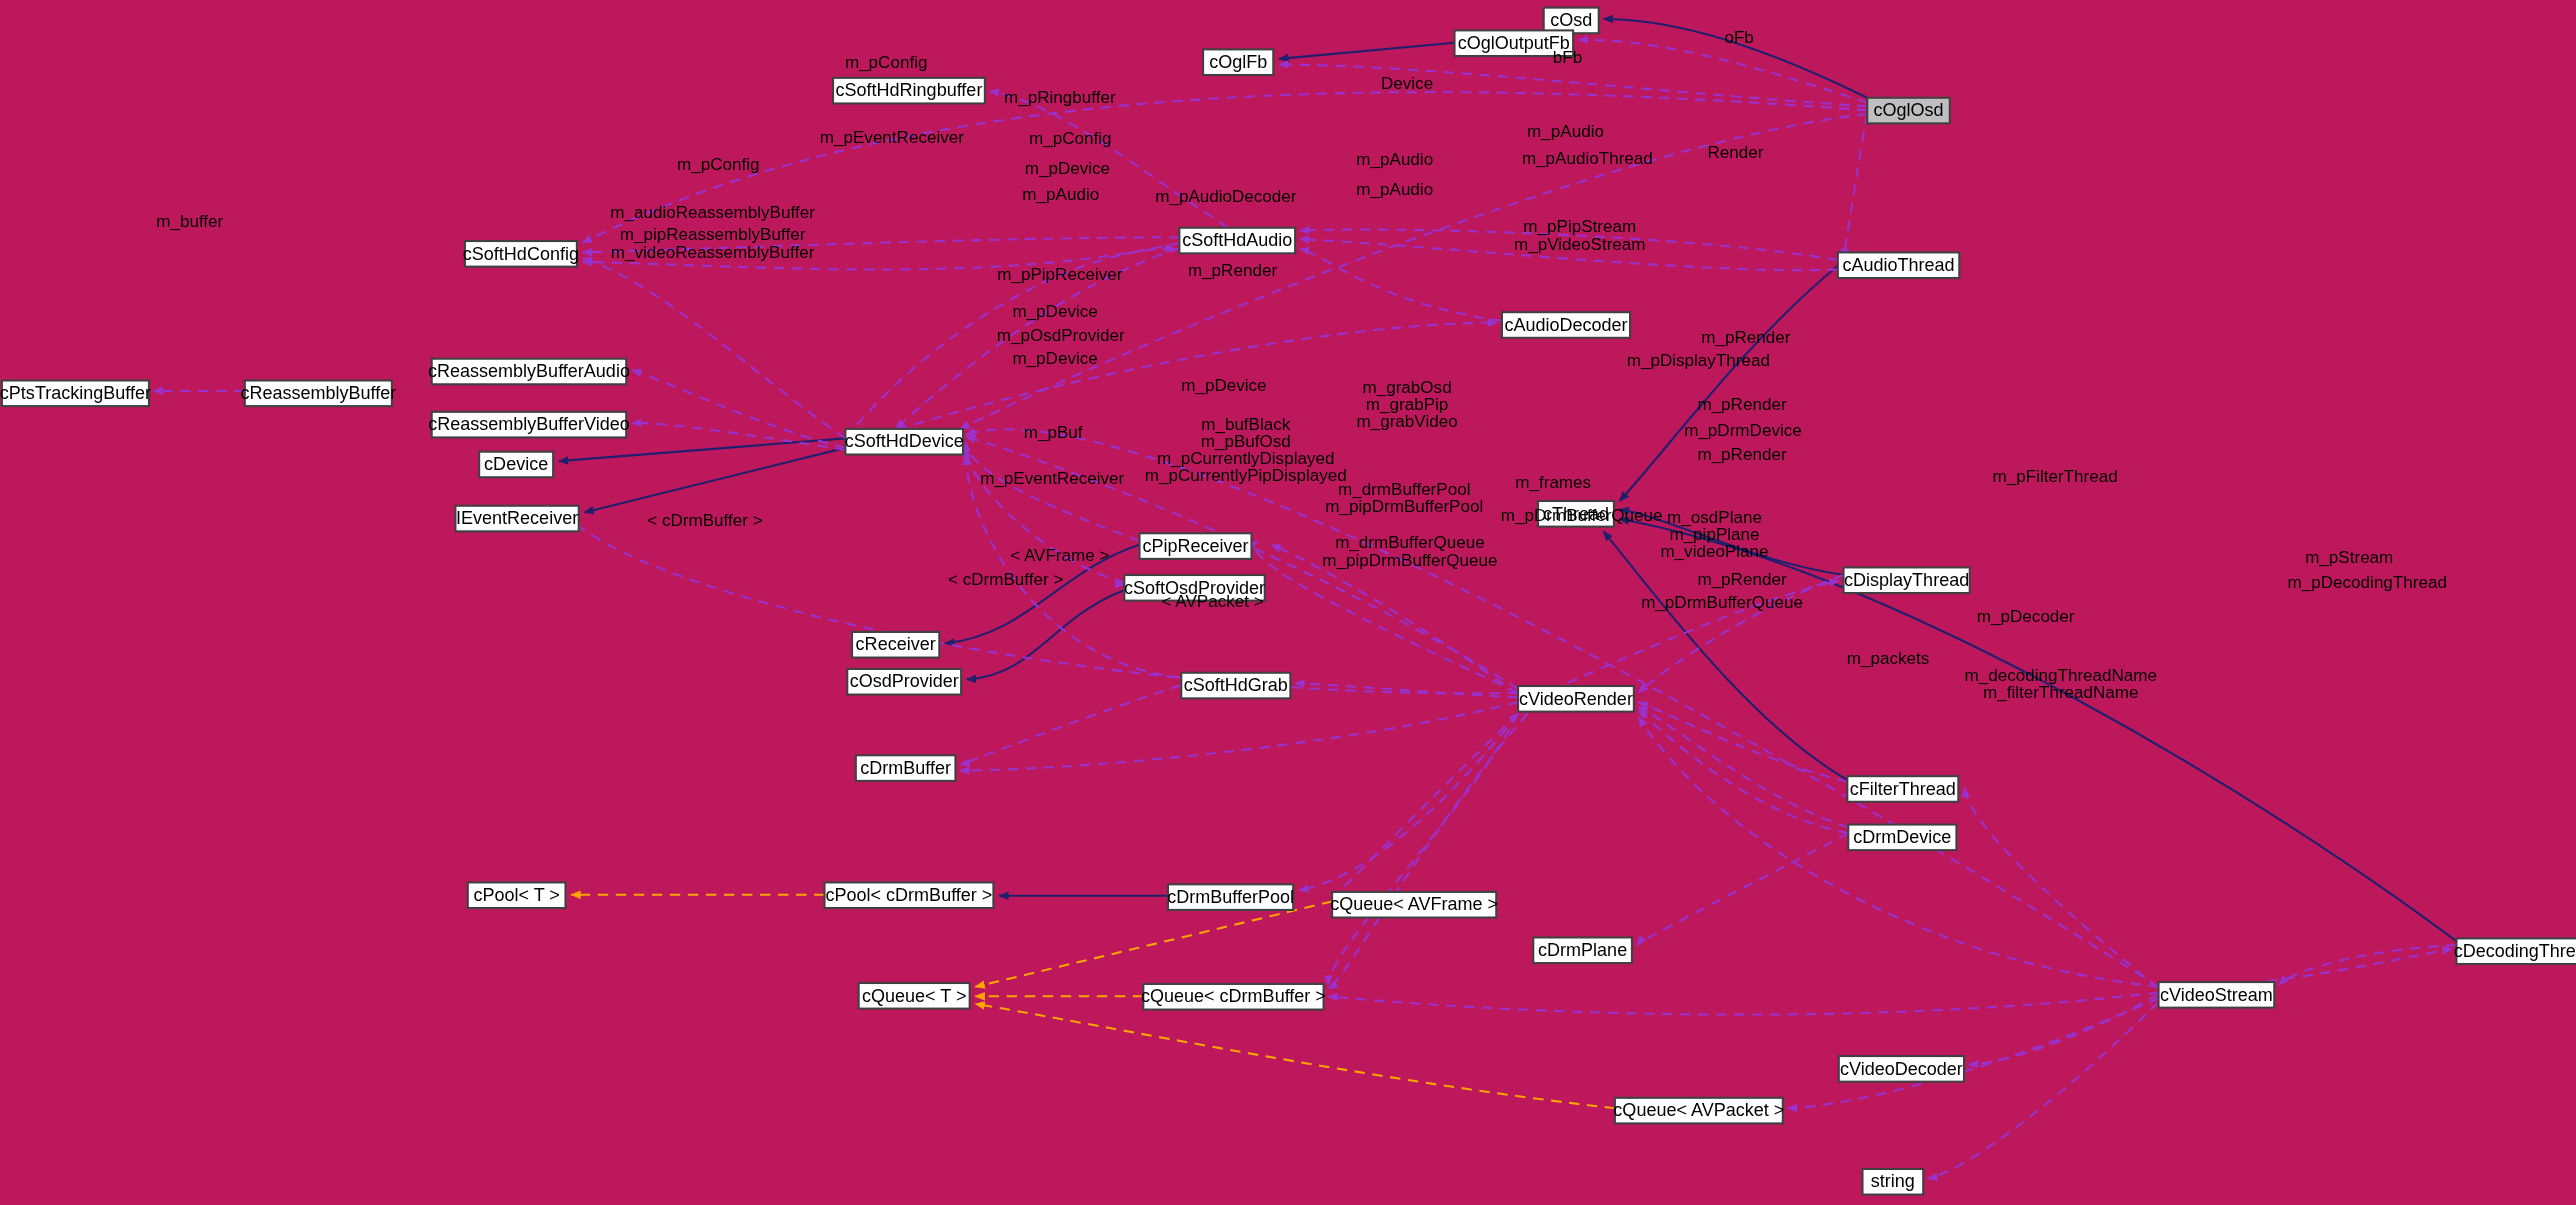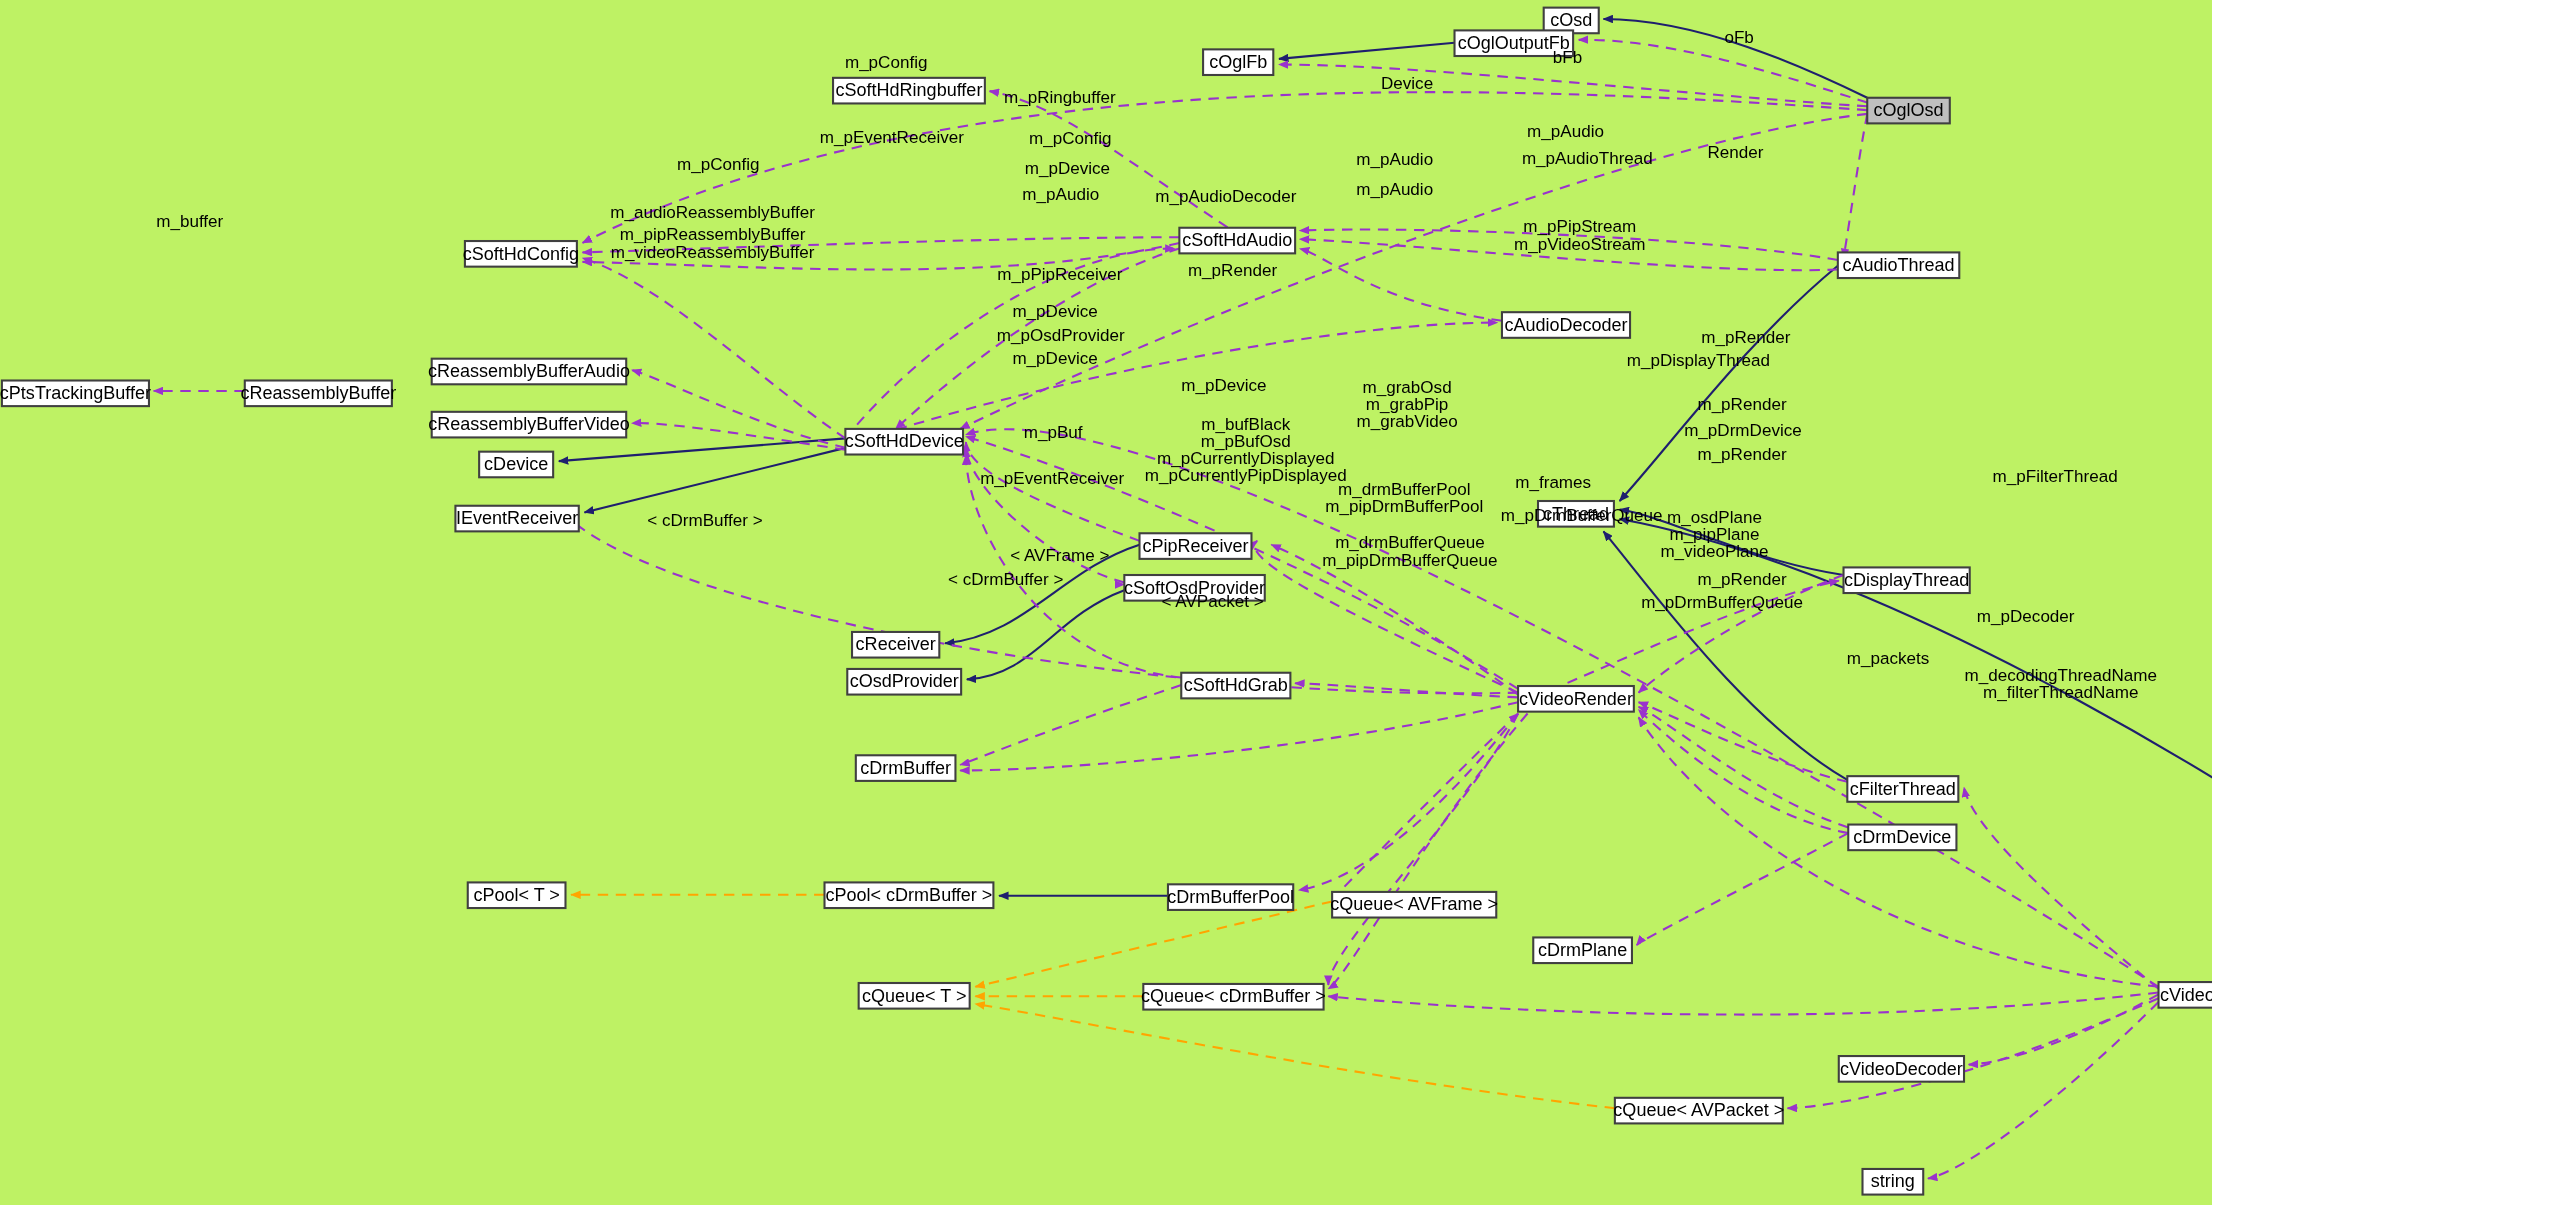--- a/index.html
+++ b/index.html
@@ -1,17 +1,17 @@
 <!DOCTYPE html>
 <html style="font-size:15px"><head>
 <meta charset="utf-8">
 <style>
   html,body{margin:0;padding:0;background:#ffffff;}
   body{font-family:"Liberation Sans", sans-serif;}
-  #stage{position:relative;width:2212px;height:1206px;background:#bef264;overflow:hidden;text-decoration:underline;}
+  #stage{position:relative;width:2576px;height:1206px;background:#be185d;overflow:hidden;text-decoration:underline;}
   svg#graph{position:absolute;left:0;top:0;width:2576px;height:1206px;}
   .nodebox{fill:#ffffff;stroke:#404040;stroke-width:2.2;}
   .nodebox.hl{fill:#bfbfbf;}
   .nodelabel{font-family:"Liberation Sans", sans-serif;font-size:19px;fill:#000000;text-anchor:middle;dominant-baseline:middle;}
   .edgelabel{font-family:"Liberation Sans", sans-serif;font-size:18px;fill:#000000;text-anchor:middle;}
   .inh{fill:none;stroke:#1f1f6e;stroke-width:2.2;}
   .usage{fill:none;stroke:#9a32cd;stroke-width:2.2;stroke-dasharray:11 8;}
   .tmpl{fill:none;stroke:#ffa500;stroke-width:2.2;stroke-dasharray:11 8;}
 </style>
 </head>

